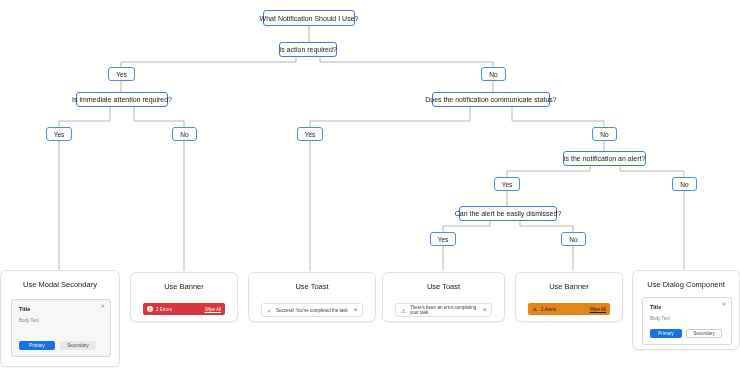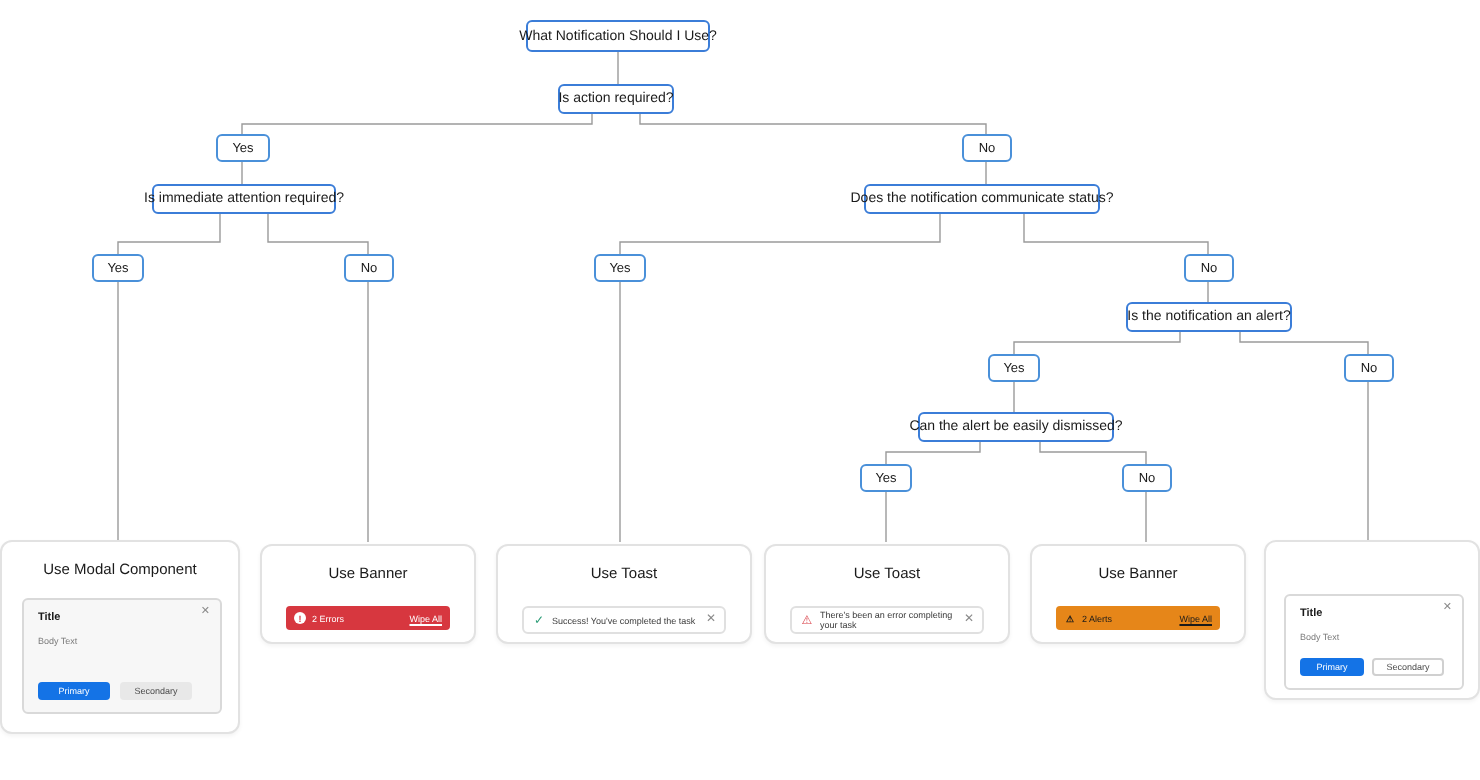--- a/index.html
+++ b/index.html
@@ -256,21 +256,21 @@
       <span>Can the alert be easily dismissed?</span>
     </div>
   <div class="node small" style="left:430px;top:232px;width:26px;height:14px;">
       <span>Yes</span>
     </div>
   <div class="node small" style="left:561px;top:232px;width:25px;height:14px;">
       <span>No</span>
     </div>
 
   <div class="card" style="left:0px;top:270px;width:120px;height:97px;">
-    <div class="card-title">Use Modal Component</div>
+    <div class="card-title">Use Modal Secondary</div>
     <div class="modal-mock">
       <div class="mock-title">Title</div>
       <div class="mock-x">✕</div>
       <div class="mock-body">Body Text</div>
       <div class="btn-primary">Primary</div>
       <div class="btn-secondary">Secondary</div>
     </div>
   </div>
 
   <div class="card" style="left:130px;top:272px;width:108px;height:50px;">
@@ -303,20 +303,21 @@
   <div class="card" style="left:515px;top:272px;width:108px;height:50px;">
     <div class="card-title">Use Banner</div>
     <div class="banner orange">
       <span class="banner-icon">⚠</span>
       <span class="banner-text">2 Alerts</span>
       <span class="banner-action">Wipe All</span>
     </div>
   </div>
 
   <div class="card" style="left:632px;top:270px;width:108px;height:80px;">
+    <div class="card-title">Use Dialog Component</div>
     <div class="modal-mock white" style="left:9px;top:26px;width:90px;height:48px;">
       <div class="mock-title">Title</div>
       <div class="mock-x">✕</div>
       <div class="mock-body">Body Text</div>
       <div class="btn-primary" style="width:32px;">Primary</div>
       <div class="btn-secondary" style="left:43px;width:36px;background:#ffffff;border:1px solid #d0d0d0;box-sizing:border-box;">Secondary</div>
     </div>
   </div>
 
 </div>

